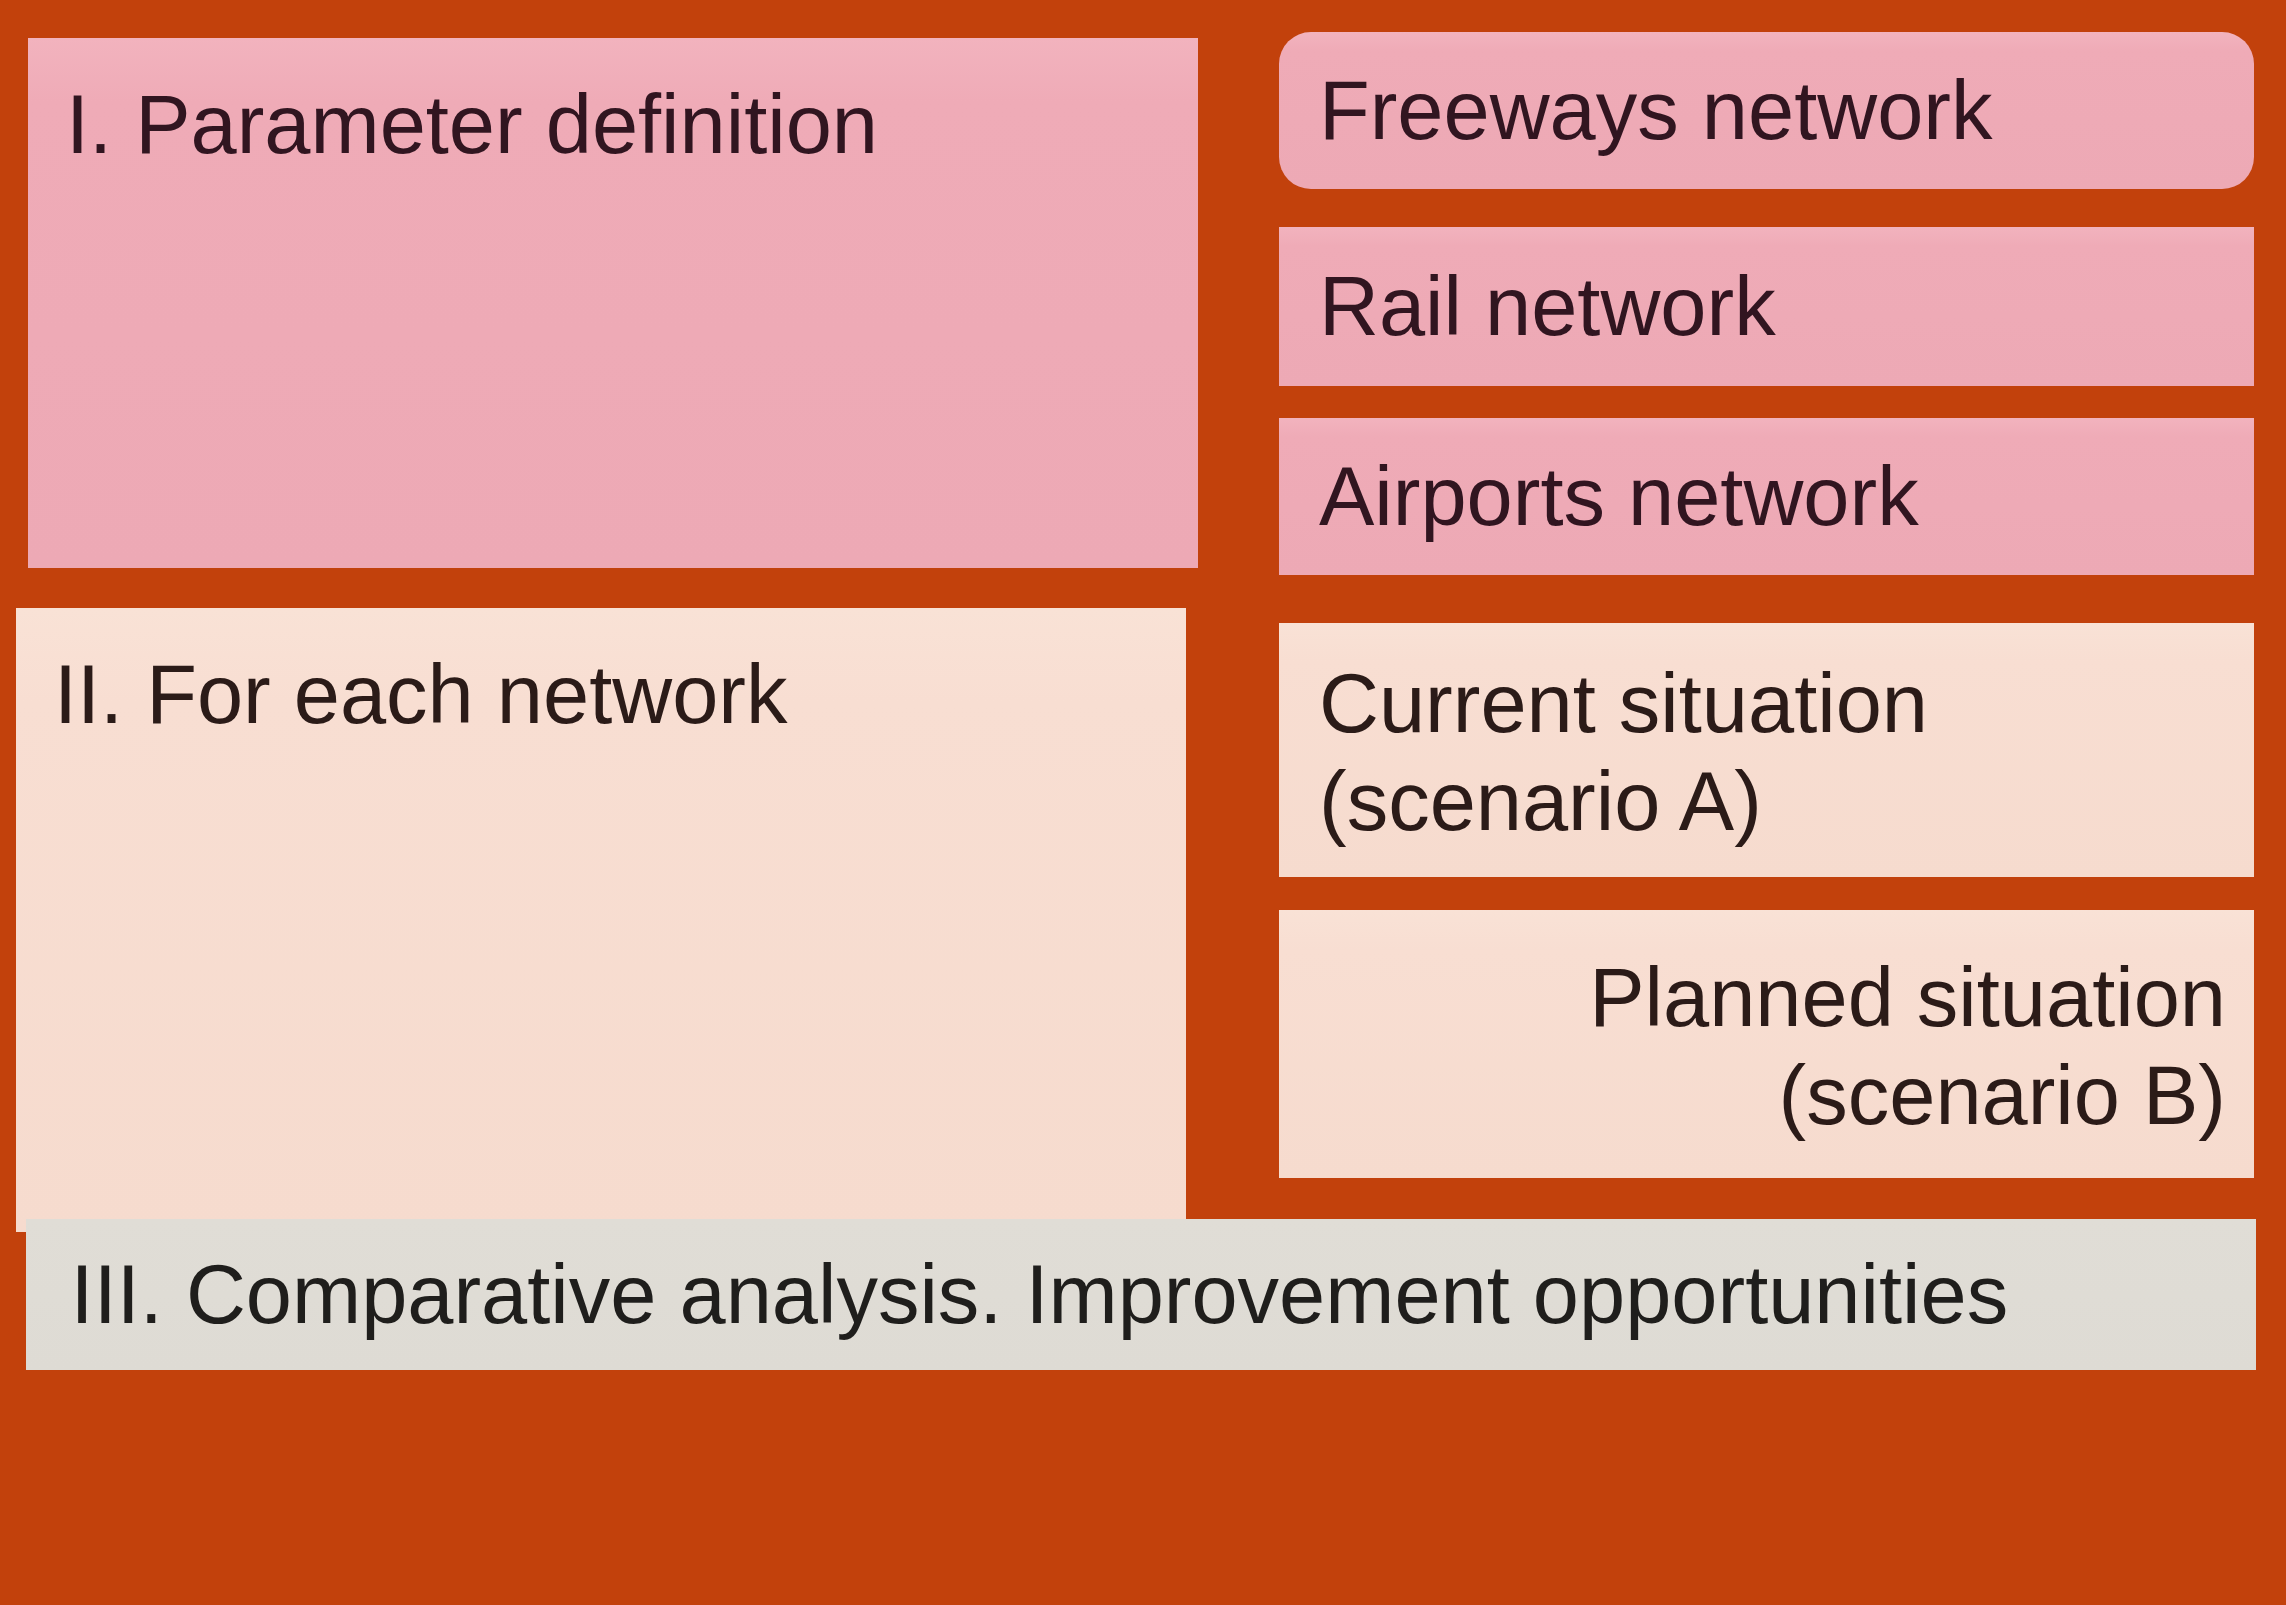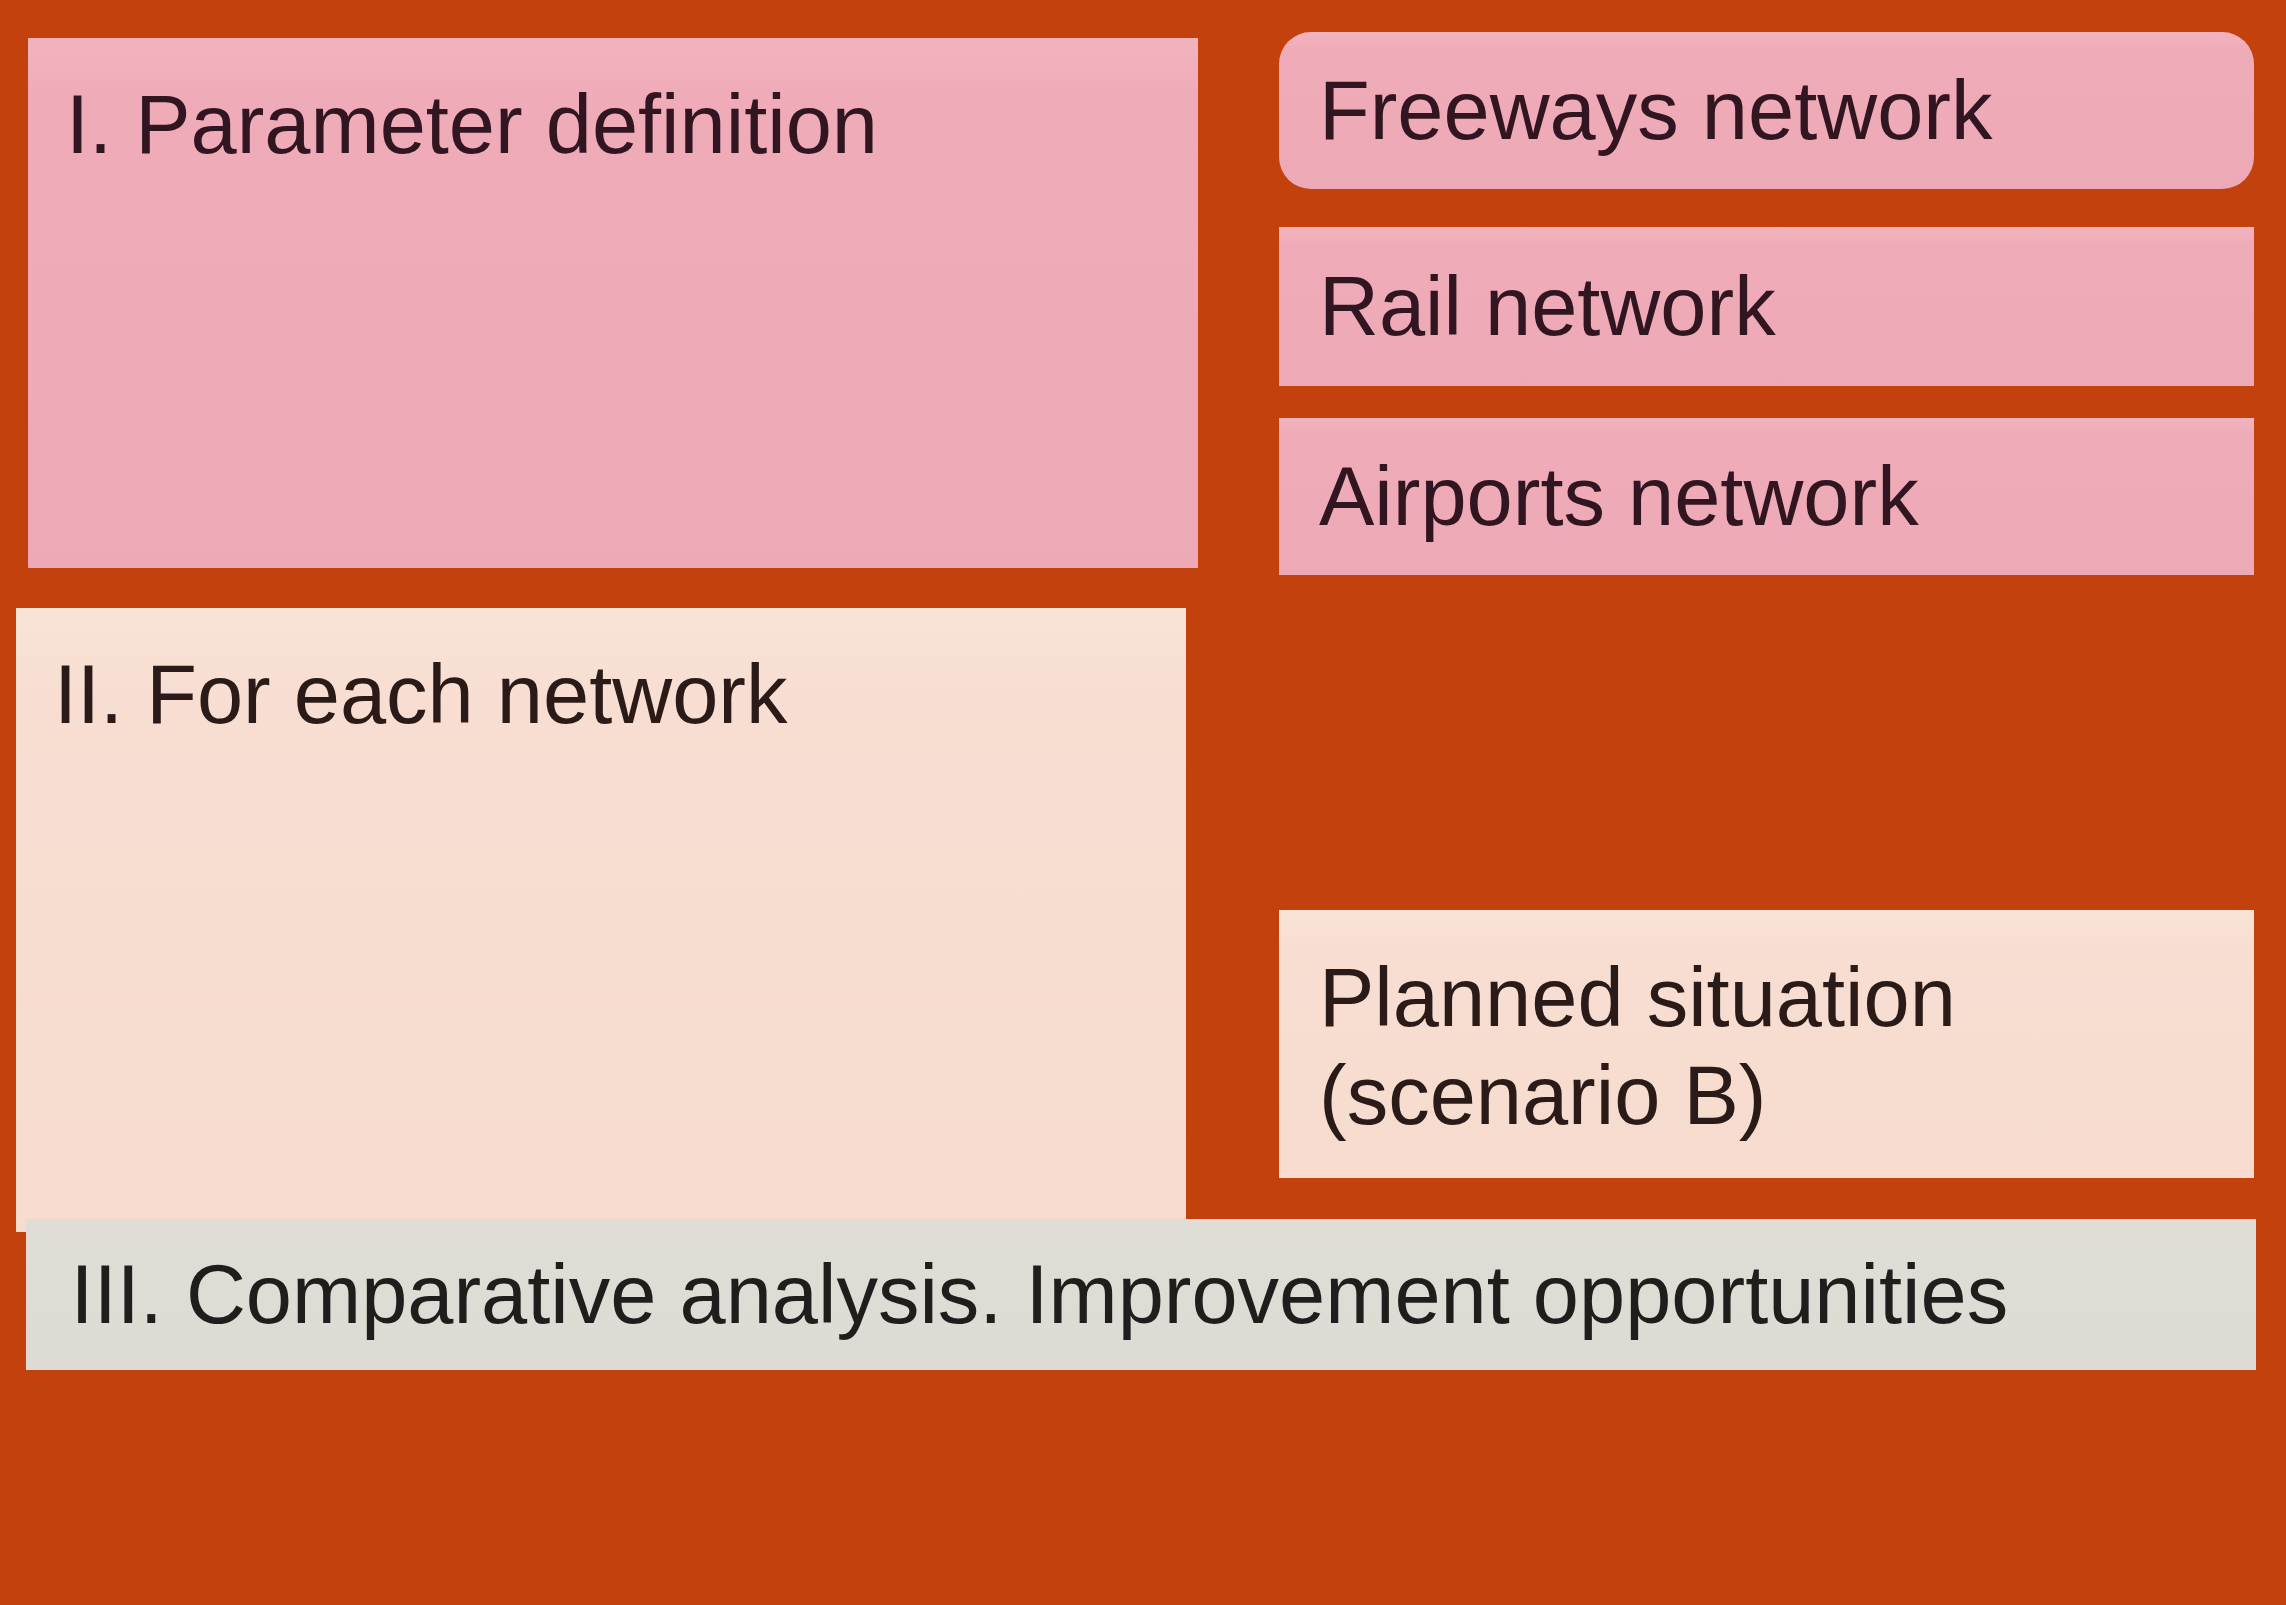--- a/index.html
+++ b/index.html
@@ -37,21 +37,21 @@
   .beige { background: linear-gradient(180deg, #e0ddd6 0%, #dedbd4 100%); color: #1f1e1c; }
   .green { background: linear-gradient(180deg, #b4c7b4 0%, #aec2ae 86%, #c8d3c2 100%); color: #273629; }
 
   .box-i        { left: 28px;   top: 38px;   width: 1170px; height: 530px; }
   .net-freeways { left: 1279px; top: 32px;   width: 975px; height: 157px; border-radius: 32px; }
   .net-rail     { left: 1279px; top: 227px;  width: 975px; height: 159px; }
   .net-airports { left: 1279px; top: 418px;  width: 975px; height: 157px; }
 
   .box-ii       { left: 16px;   top: 608px;  width: 1170px; height: 624px; }
   .scenario-a   { left: 1279px; top: 623px;  width: 975px; height: 254px; padding-top: 5.7px; }
-  .scenario-b   { left: 1279px; top: 910px;  width: 975px; height: 268px; padding-top: 5.7px; }
+  .scenario-b   { left: 1279px; top: 910px;  width: 975px; height: 268px; padding-top: 5.7px; text-align: right; }
 
   .bar-iii      { left: 25.6px;   top: 1219px; width: 2230px; height: 151px; padding-left: 45px; }
   .bar-iv       { left: 25.6px;   top: 1416px; width: 2230px; height: 161px; padding-left: 45px; }
 </style>
 </head>
 <body>
 
 <div class="slide">
 
   <div class="box big pink box-i">
@@ -67,20 +67,23 @@
   </div>
 
   <div class="box center pink net-airports">
     <span>Airports network</span>
   </div>
 
   <div class="box big peach box-ii">
     <span>II. For each network</span>
   </div>
 
+  <div class="box center peach scenario-a">
+    <span>Current situation (scenario A)</span>
+  </div>
 
   <div class="box center peach scenario-b">
     <span>Planned situation (scenario B)</span>
   </div>
 
   <div class="box center beige bar-iii">
     <span>III. Comparative analysis. Improvement opportunities</span>
   </div>
 
 

